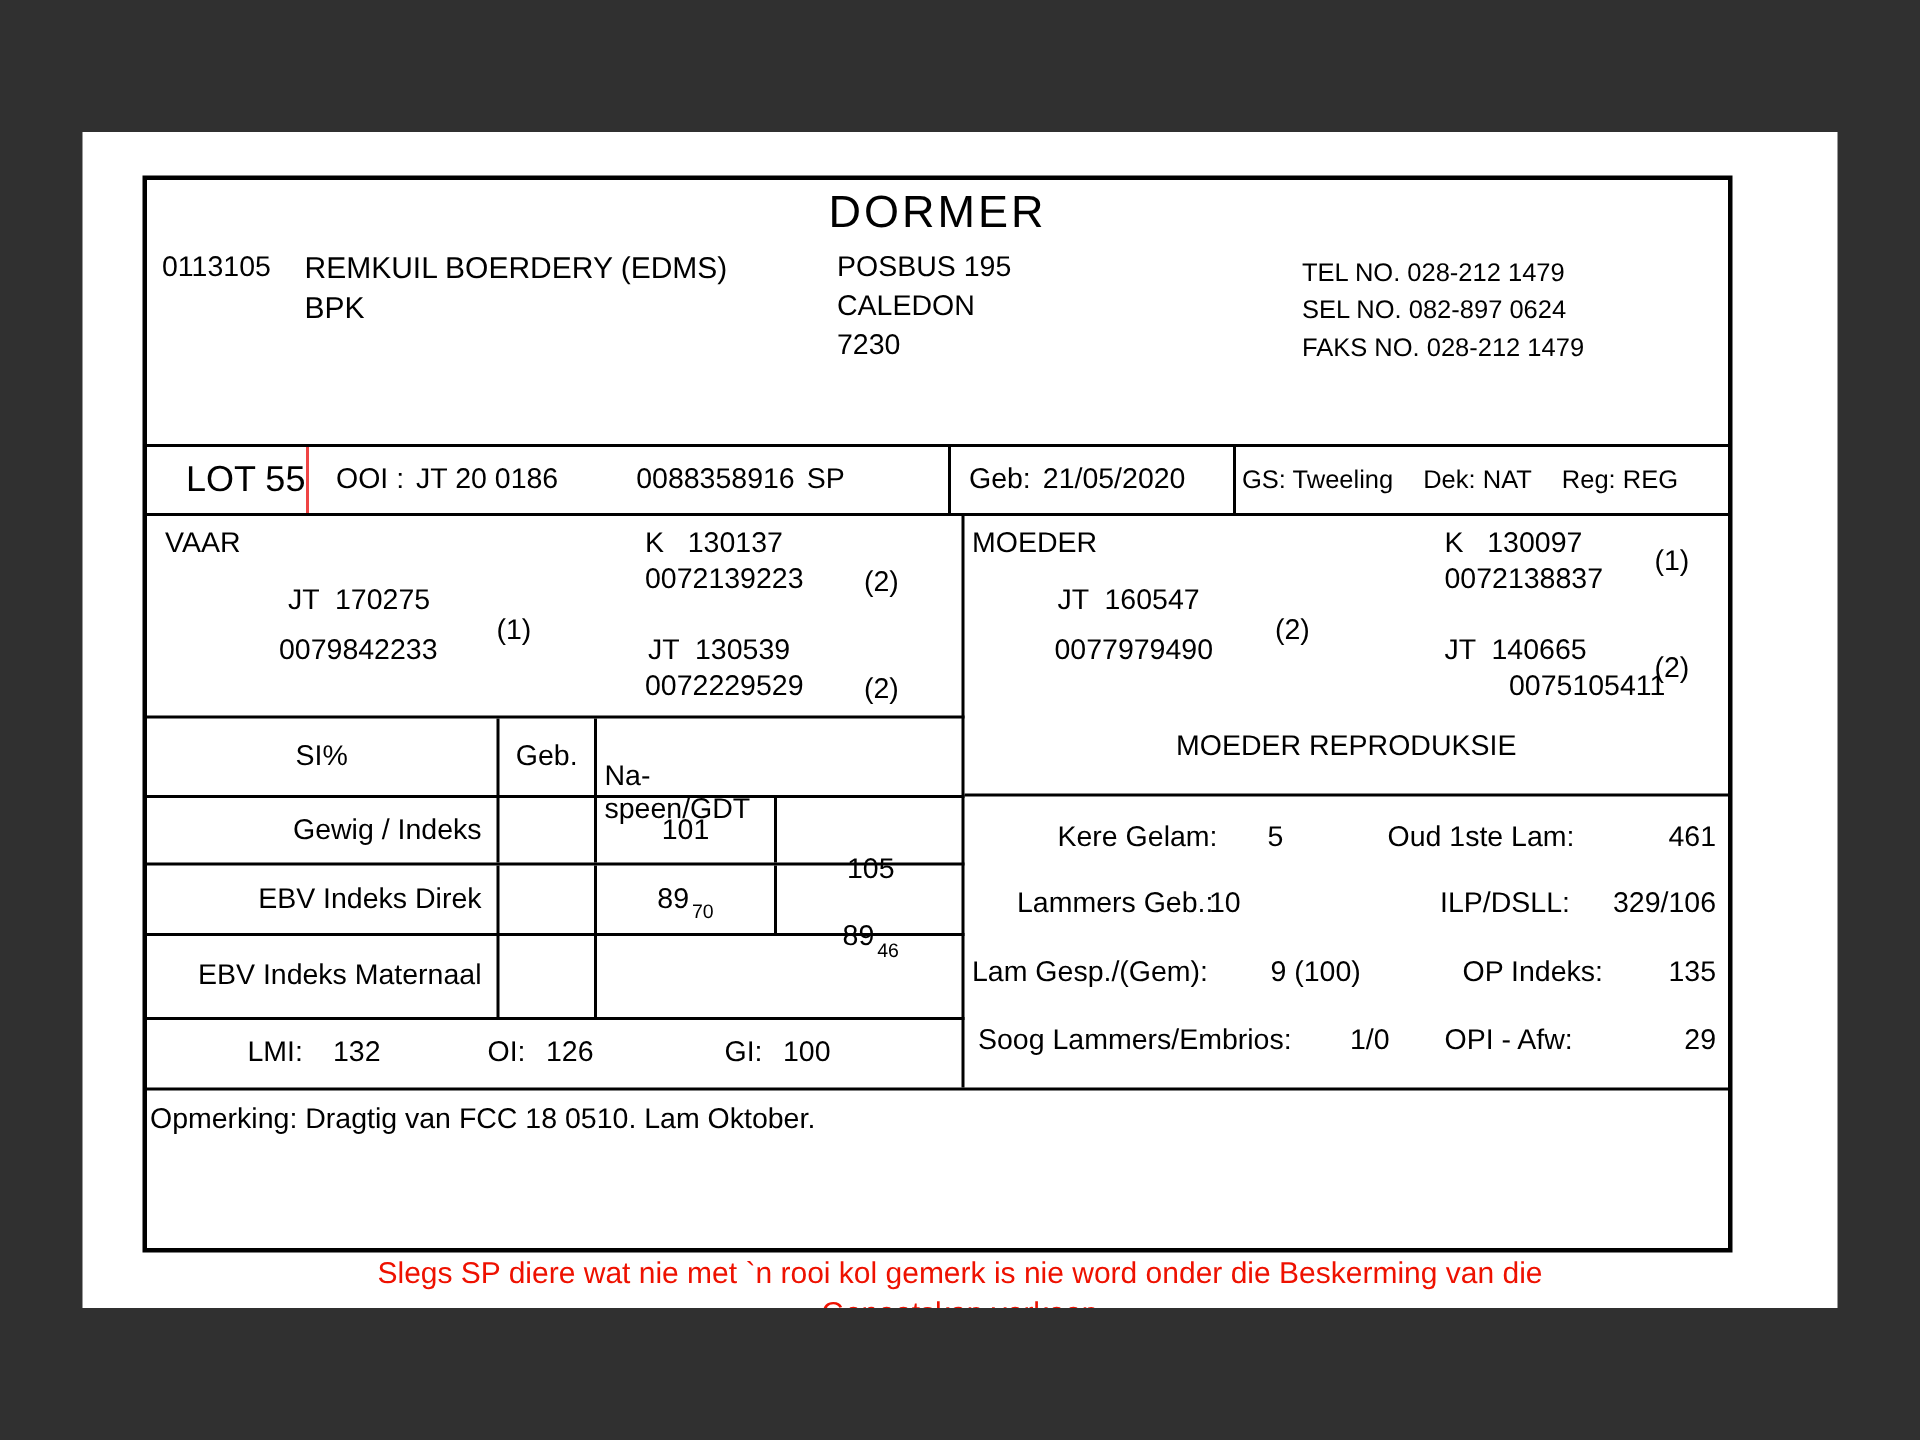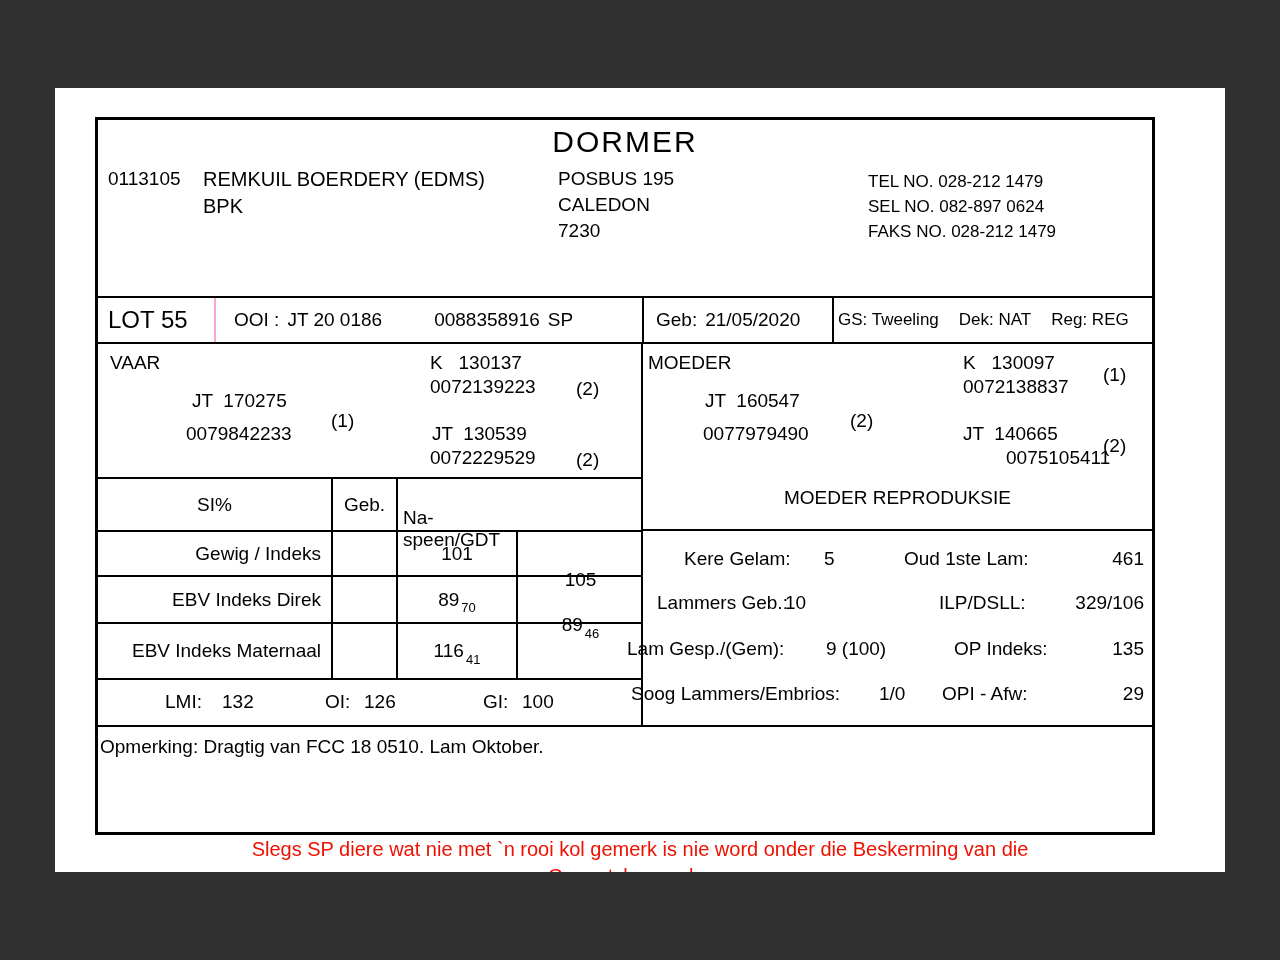--- a/index.html
+++ b/index.html
@@ -26,42 +26,42 @@
   .doc-title { left: 0; right: 0; top: 5px; text-align: center; font-size: 30px; letter-spacing: 2px; }
   .addr { line-height: 26px; }
   .contact { font-size: 17px; line-height: 25px; }
 
   .lot-row {
     left: 0; right: 0; top: 176px; height: 44px;
     border-top: 2px solid #000; border-bottom: 2px solid #000;
     display: flex;
   }
   .lot-row > div { box-sizing: border-box; display: flex; align-items: center; }
-  .lot-cell { width: 118px; border-right: 2px solid #f9a8d4; padding-left: 10px; font-size: 24px; }
+  .lot-cell { width: 108px; border-right: 2px solid #ef4444; padding-left: 26px; font-size: 24px; }
   .ooi-cell { width: 428px; border-right: 2px solid #000; padding-left: 18px; gap: 8px; }
   .geb-cell { width: 190px; border-right: 2px solid #000; padding-left: 12px; gap: 8px; }
   .gs-cell  { flex: 1; padding-left: 4px; gap: 20px; font-size: 17px; }
 
   .ped { position: absolute; white-space: pre; }
 
   .v-divider { left: 543px; top: 222px; width: 2px; height: 383px; background: #000; }
 
   .si-table { left: 0; top: 357px; width: 545px; border-top: 2px solid #000; box-sizing: border-box; }
   .si-row { display: flex; box-sizing: border-box; border-bottom: 2px solid #000; }
   .si-cell { border-right: 2px solid #000; box-sizing: border-box; display: flex; align-items: center; justify-content: center; }
   .c1 { width: 235px; } .c2 { width: 65px; } .c3 { width: 120px; } .c4 { width: 125px; border-right: none; margin-top: 48px; }
   .lbl { justify-content: flex-end; padding-right: 10px; }
   .col4hdr { flex-direction: column; align-items: flex-start; justify-content: center; padding-left: 5px; line-height: 22px; }
   .sub { font-size: 13px; position: relative; top: 8px; margin-left: 2px; }
   .si-footer { position: relative; height: 45px; border-bottom: none; }
   .si-footer span { position: absolute; top: 11px; }
 
   .rep-title { left: 545px; right: 0; top: 367px; text-align: center; }
   .rep-line { left: 545px; right: 0; top: 409px; height: 2px; background: #000; }
-  .rep-row { position: absolute; left: 524px; right: 0; height: 26px; }
+  .rep-row { position: absolute; left: 545px; right: 0; height: 26px; }
   .rep-row span { position: absolute; top: 0; }
   .rep-val-r { right: 8px; }
 
   .opmerking-row {
     left: 0; right: 0; top: 605px; bottom: 0;
     border-top: 2px solid #000; box-sizing: border-box;
     padding: 9px 0 0 2px;
   }
 
   .red-line { left: 0; right: 0; text-align: center; font-size: 20px; }
@@ -153,24 +153,20 @@
           <span class="sub">70</span>
         </div>
         <div class="si-cell c4">
           <span>89</span>
           <span class="sub">46</span>
         </div>
       </div>
       <div class="si-row" style="height:56px;">
         <div class="si-cell c1 lbl">EBV Indeks Maternaal</div>
         <div class="si-cell c2"></div>
-        <div class="si-cell c3">
-          <span>116</span>
-          <span class="sub">41</span>
-        </div>
         <div class="si-cell c4"></div>
       </div>
       <div class="si-row si-footer">
         <span style="left:67px;">LMI:</span>
         <span style="left:124px;">132</span>
         <span style="left:227px;">OI:</span>
         <span style="left:266px;">126</span>
         <span style="left:385px;">GI:</span>
         <span style="left:424px;">100</span>
       </div>

